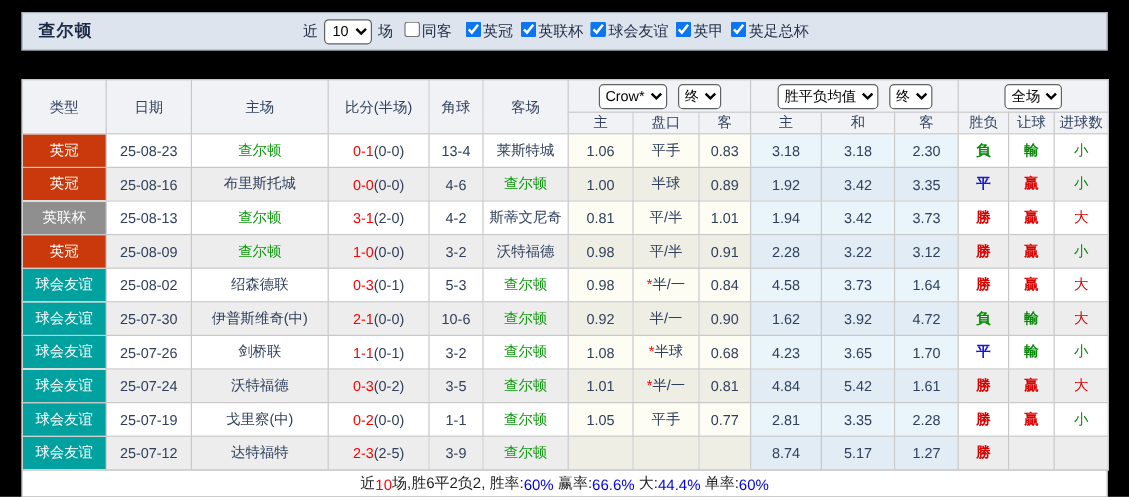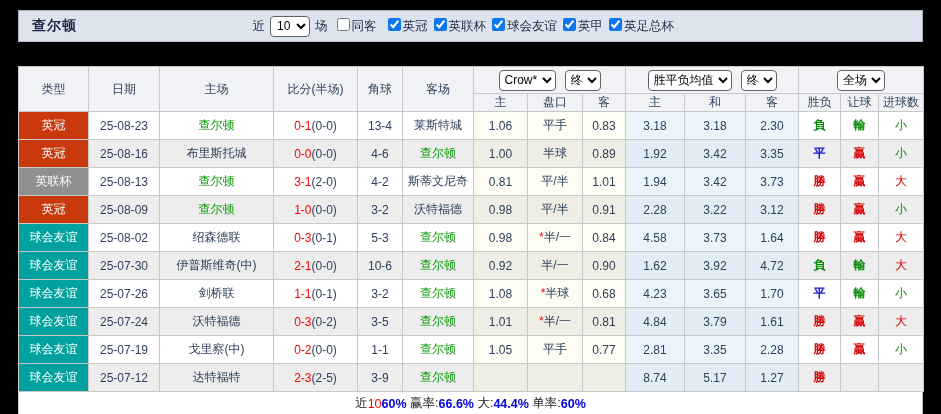--- a/index.html
+++ b/index.html
@@ -59,21 +59,21 @@
   .b { color:var(--result_blue); }
   .bold { font-weight:bold; }
 
   
   .summary {
     height:24px; background:#fff; border:1px solid #c8c8c8; border-top:none;
     display:flex; align-items:center; justify-content:center;
     font-size:12.5px; color:#1e1e1e; white-space:pre;
   }
   .summary .s-red { color:#ff0000; }
-  .summary .s-blue { color:var(--summary_blue);font-weight:bold; }
+  .summary .s-blue { color:var(--summary_blue); }
   .bluebar { height:4px; background:var(--bluebar); }
 </style>
 </head>
 <body>
 
 <div class="panel">
 
   <div class="toolbar">
     <span class="title">查尔顿</span>
     <div class="controls">
@@ -289,21 +289,21 @@
           <td class="badge lg-teal">球会友谊</td>
           <td>25-07-24</td>
           <td>沃特福德</td>
           <td><span class="score-main">0-3</span><span class="score-half">(0-2)</span></td>
           <td>3-5</td>
           <td class="team-green">查尔顿</td>
           <td class="oddscell">1.01</td>
           <td class="oddscell"><span class="star">*</span>半/一</td>
           <td class="oddscell">0.81</td>
           <td class="avgcell">4.84</td>
-          <td class="avgcell">3.79</td>
+          <td class="avgcell">5.42</td>
           <td class="avgcell">1.61</td>
           <td><span class="bold r">勝</span></td>
           <td><span class="bold r">贏</span></td>
           <td><span class="r">大</span></td>
         </tr>
         <tr>
           <td class="badge lg-teal">球会友谊</td>
           <td>25-07-19</td>
           <td>戈里察(中)</td>
           <td><span class="score-main">0-2</span><span class="score-half">(0-0)</span></td>
@@ -332,15 +332,15 @@
           <td class="avgcell">8.74</td>
           <td class="avgcell">5.17</td>
           <td class="avgcell">1.27</td>
           <td><span class="bold r">勝</span></td>
           <td><span class="bold "></span></td>
           <td><span class=""></span></td>
         </tr>
       </tbody>
   </table>
 
-  <div class="summary" id="summary"><span>近</span><span class="s-red">10</span><span class="s-blue">60%</span><span> 赢率:</span><span class="s-blue">66.6%</span><span> 大:</span><span class="s-blue">44.4%</span><span> 单率:</span><span class="s-blue">60%</span></div>
+  <div class="summary" id="summary"><span>近</span><span class="s-red">10</span><span>场,胜6平2负2, 胜率:</span><span class="s-blue">60%</span><span> 赢率:</span><span class="s-blue">66.6%</span><span> 大:</span><span class="s-blue">44.4%</span><span> 单率:</span><span class="s-blue">60%</span></div>
   <div class="bluebar"></div>
 </div>
 
 </body></html>

